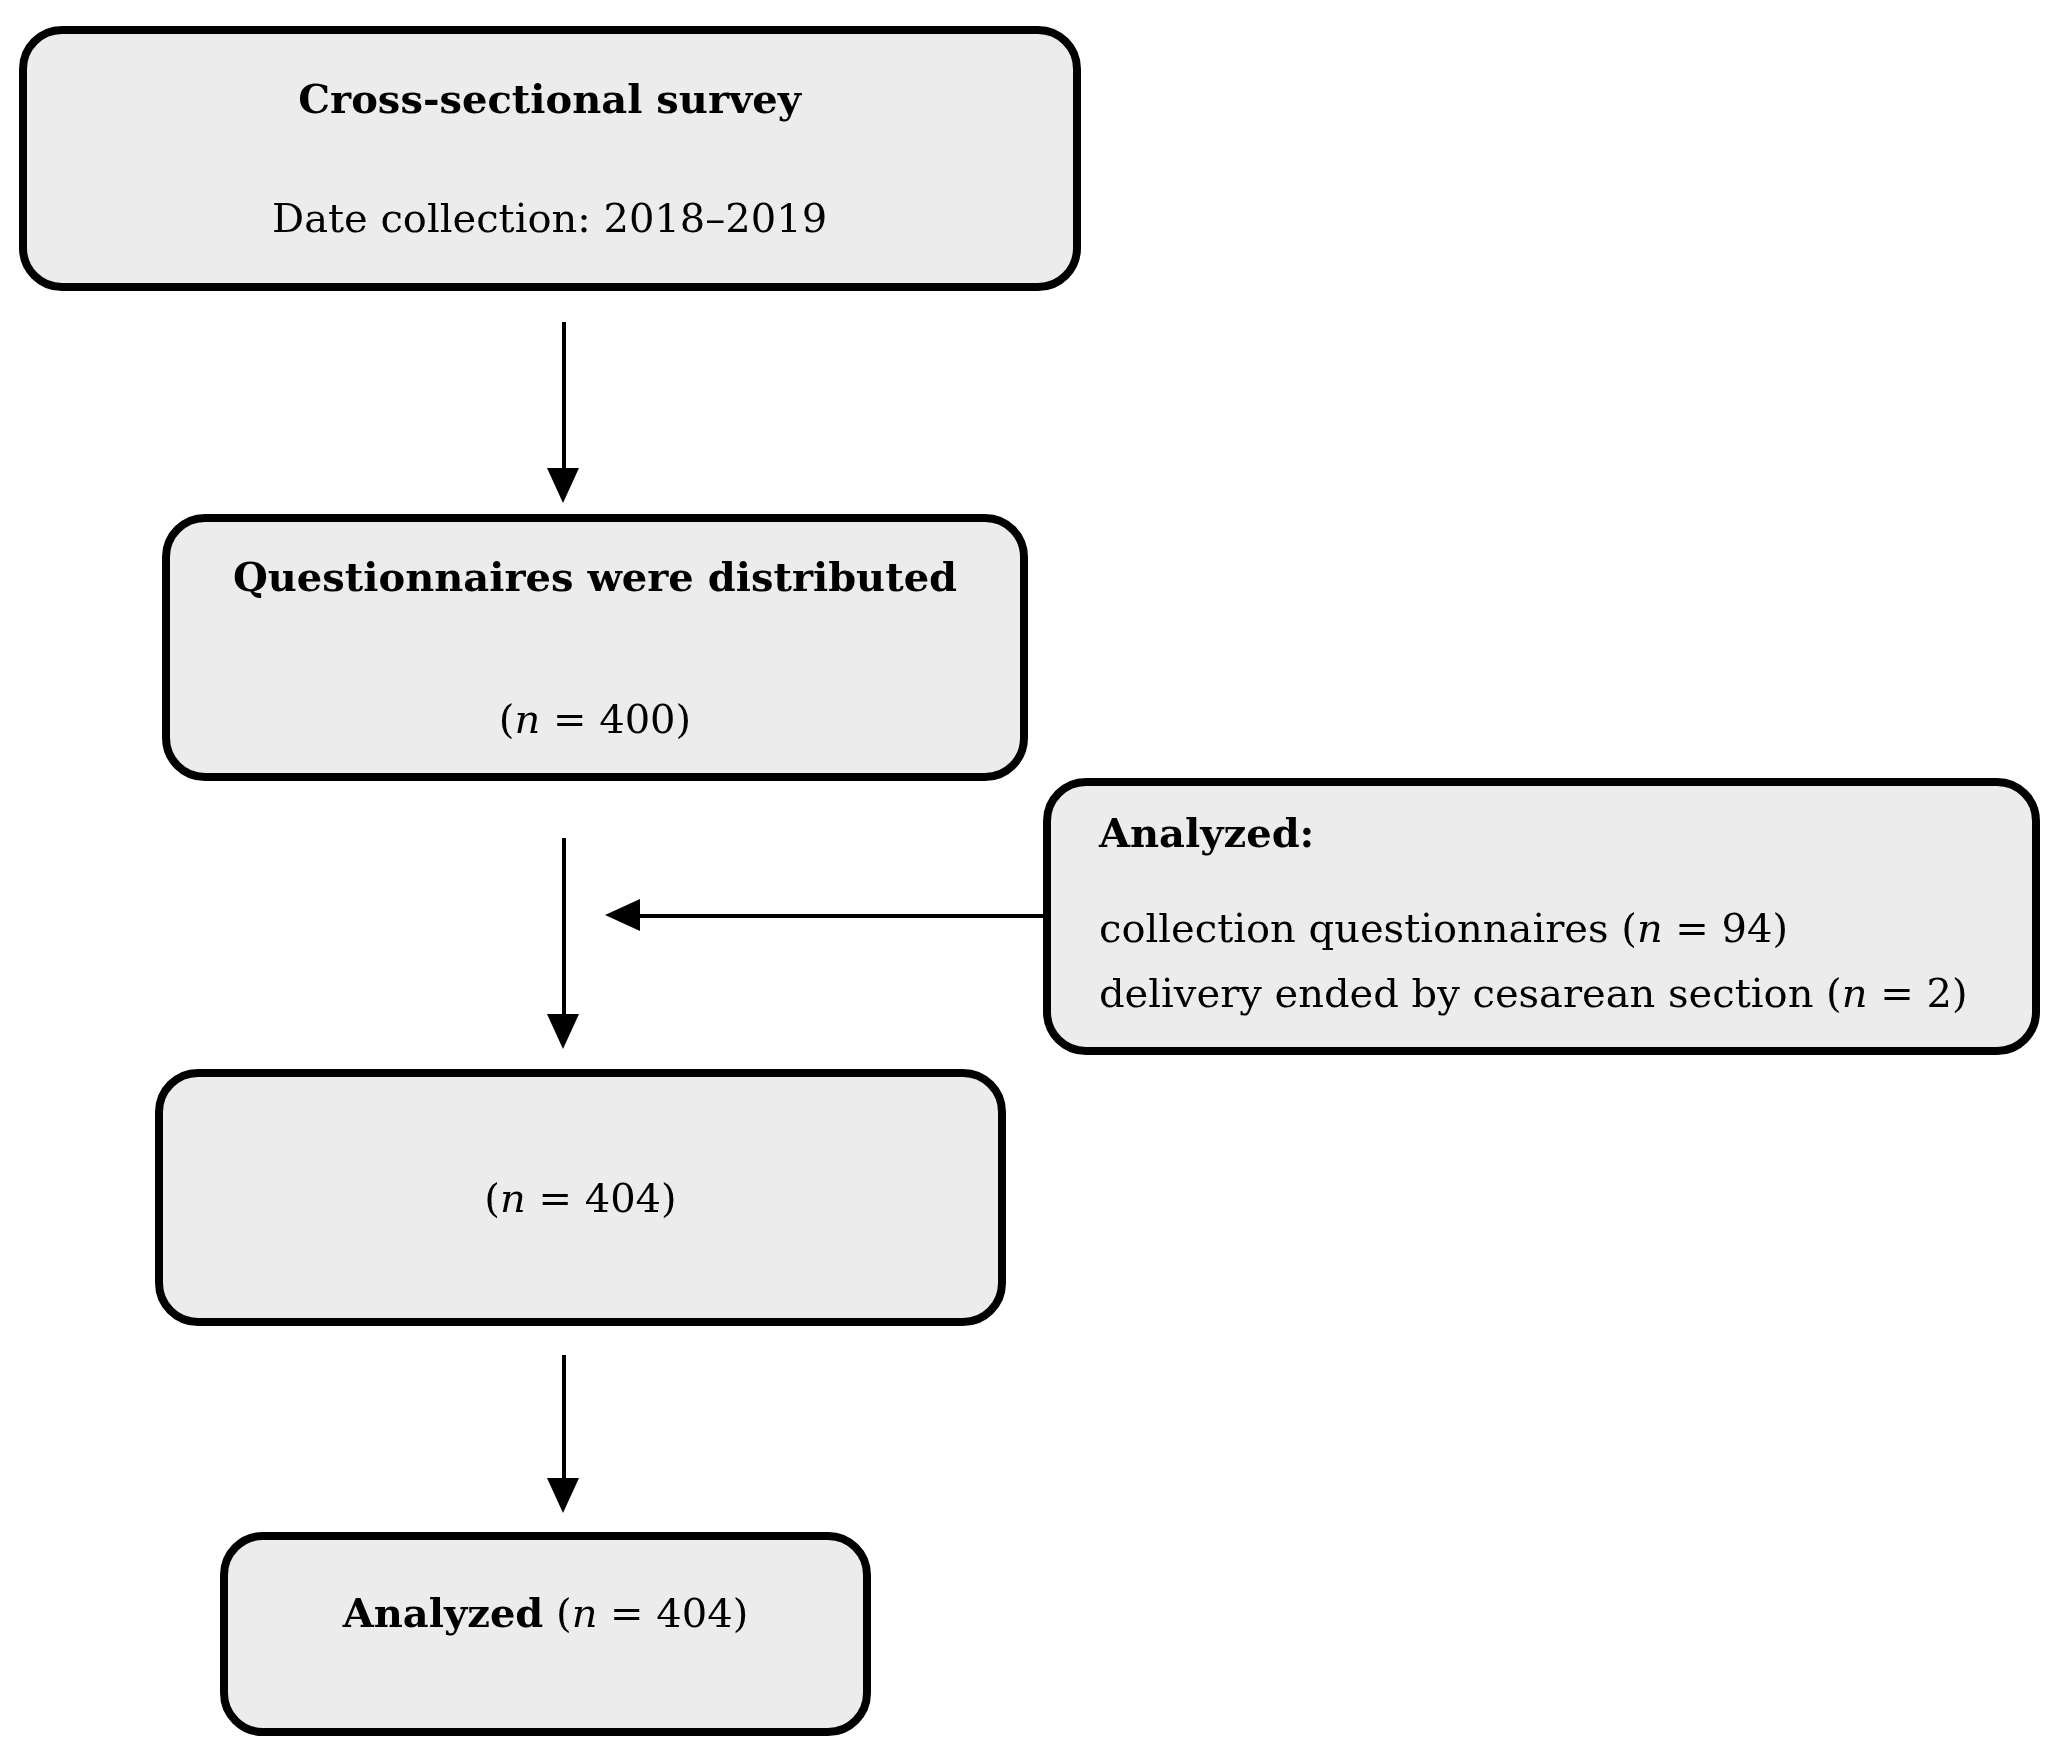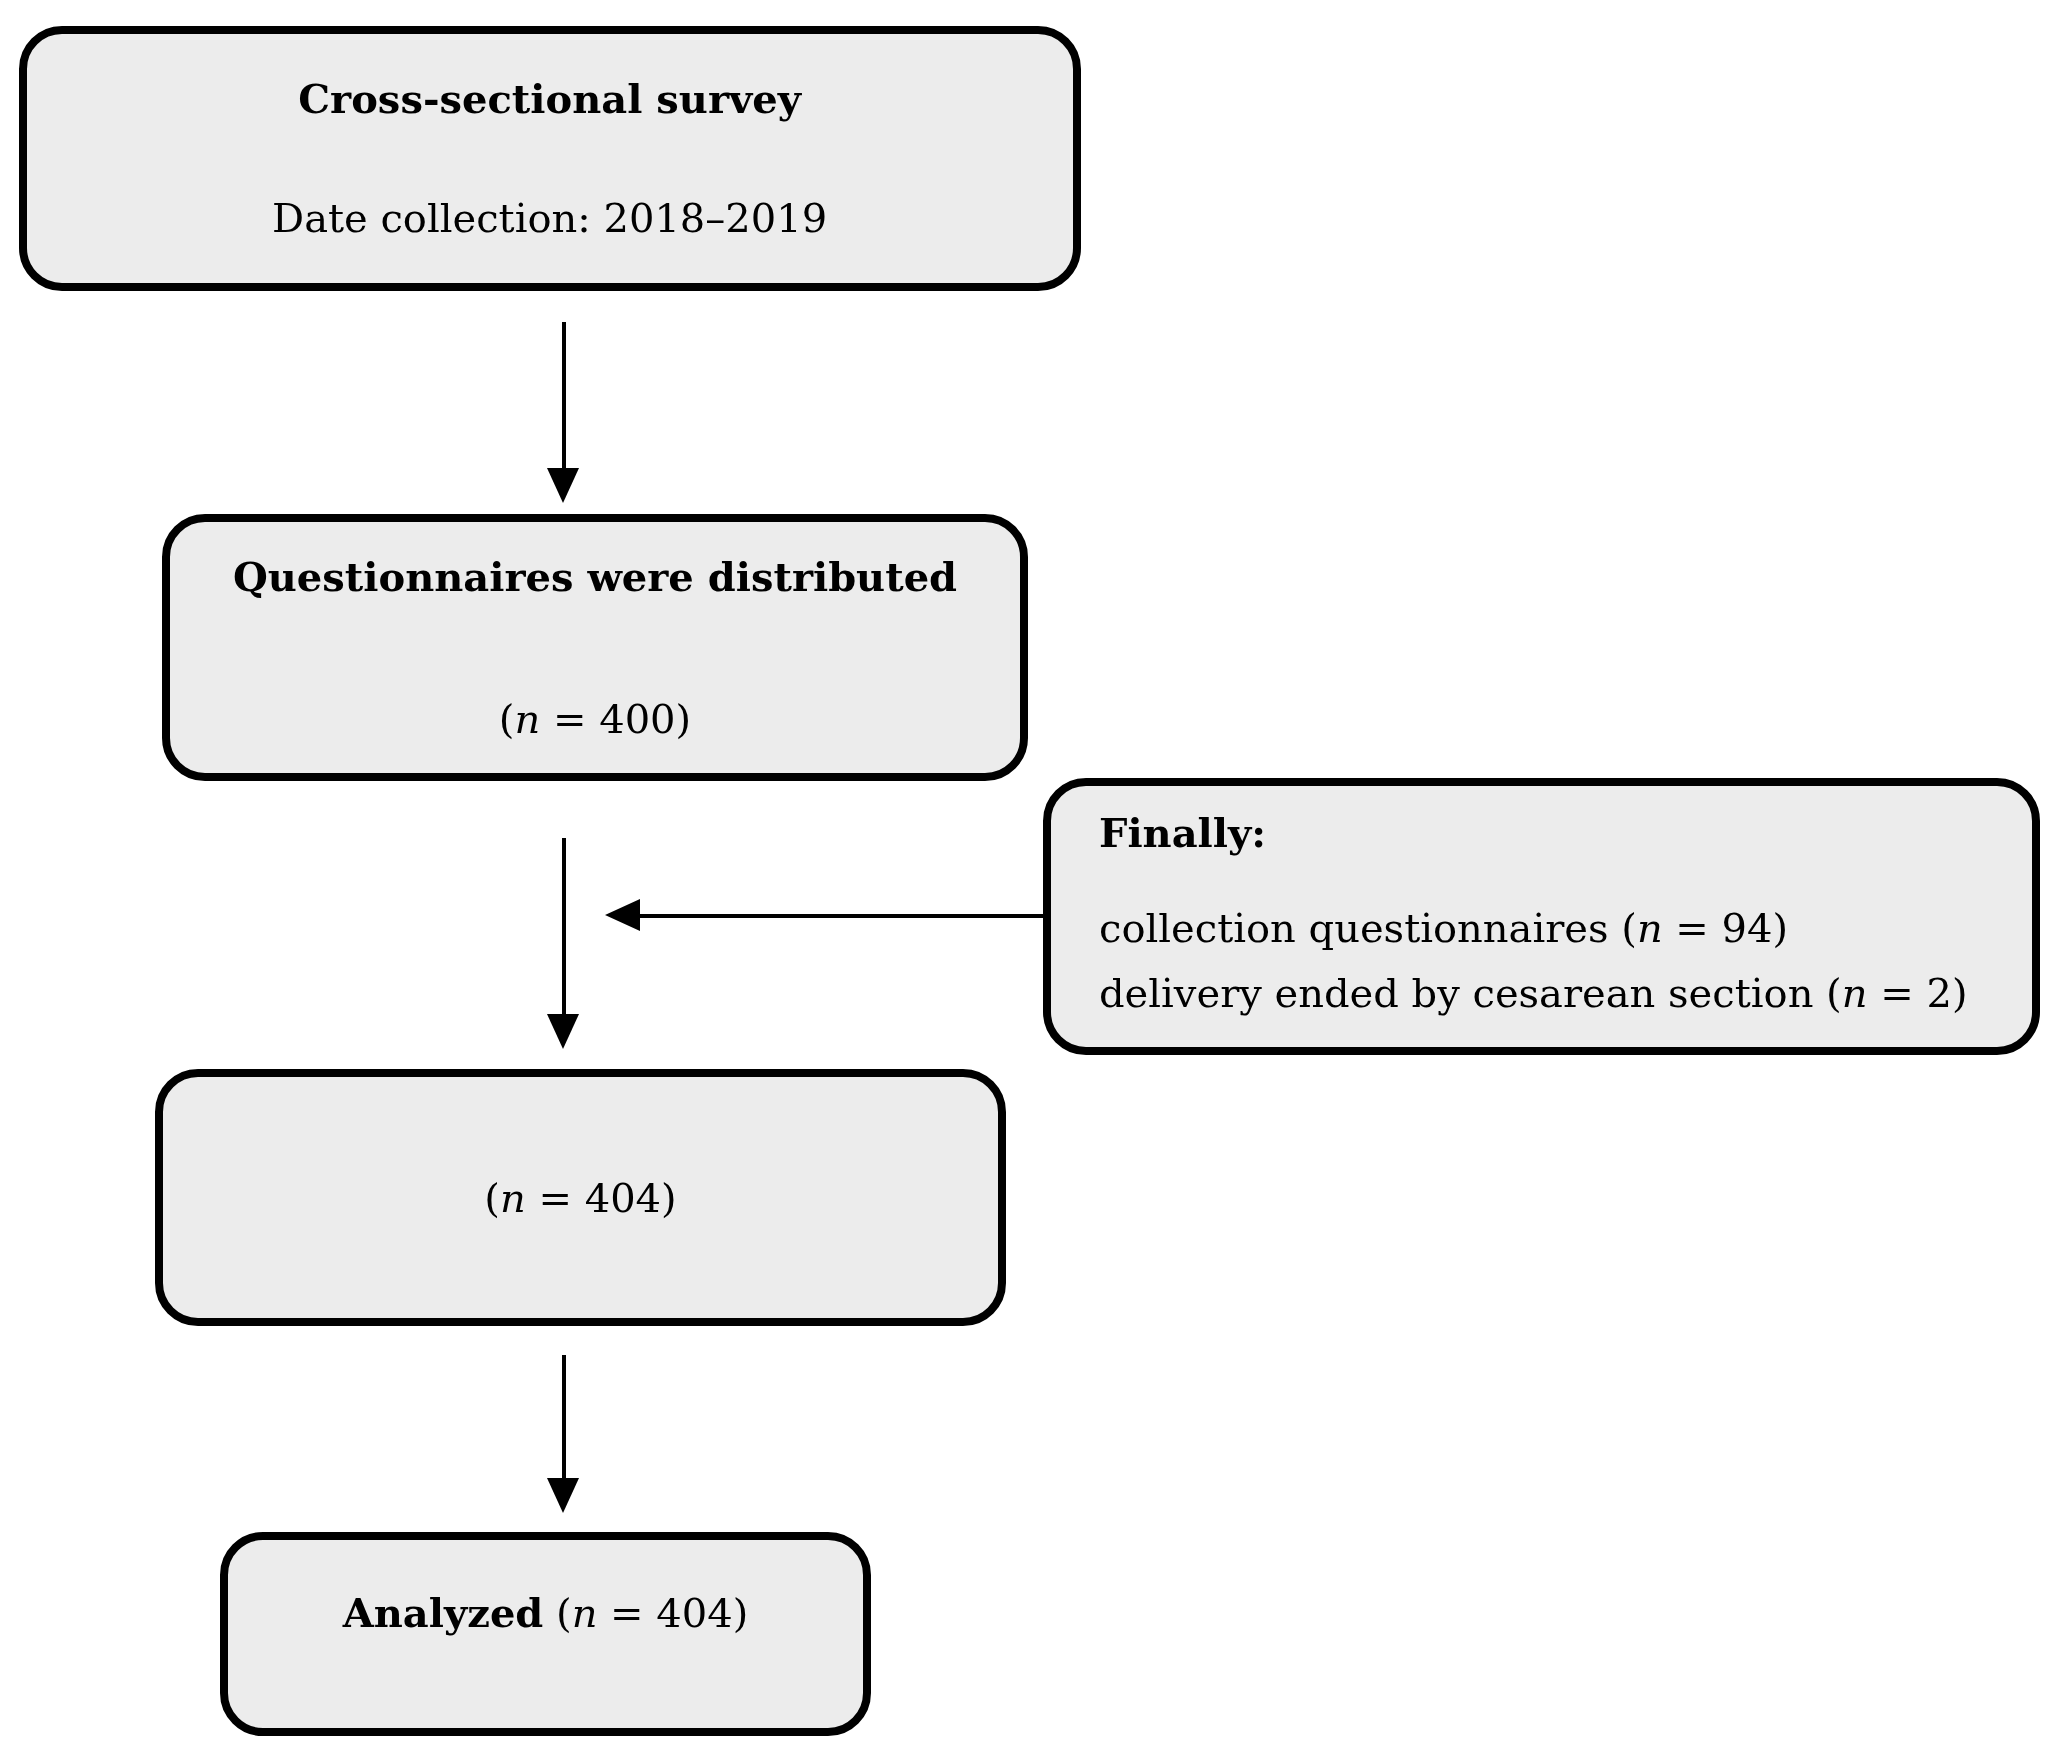--- a/index.html
+++ b/index.html
@@ -96,21 +96,21 @@
     <div class="subtitle"><span>(</span><span class="nvar">n</span><span> = 400)</span></div>
   </div>
 
   <div class="vline" id="a2-line"></div>
   <div class="vhead" id="a2-head"></div>
 
   <div class="hline" id="ah-line"></div>
   <div class="hhead" id="ah-head"></div>
 
   <div class="node" id="box-excluded">
-    <div class="title">Finally:</div>
+    <div class="title">Analyzed:</div>
     <div class="excl-item"><span>collection questionnaires (</span><span class="nvar">n</span><span> = 94)</span></div>
     <div class="excl-item"><span>delivery ended by cesarean section (</span><span class="nvar">n</span><span> = 2)</span></div>
   </div>
 
   <div class="node" id="box-included">
     <div class="subtitle"><span>(</span><span class="nvar">n</span><span> = 404)</span></div>
   </div>
 
   <div class="vline" id="a3-line"></div>
   <div class="vhead" id="a3-head"></div>

